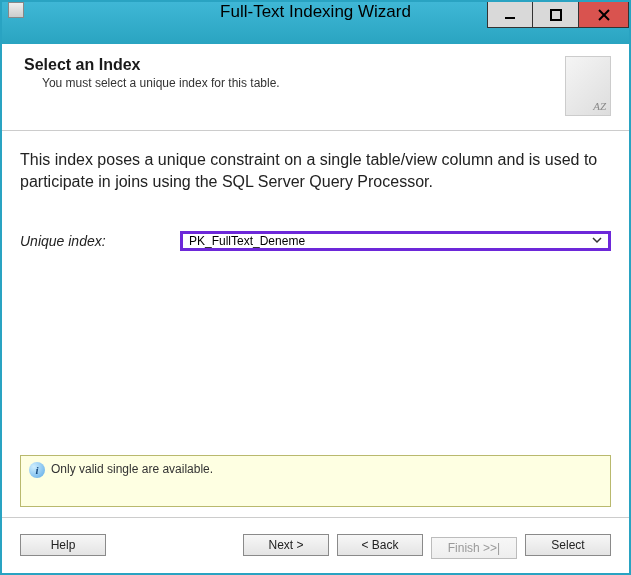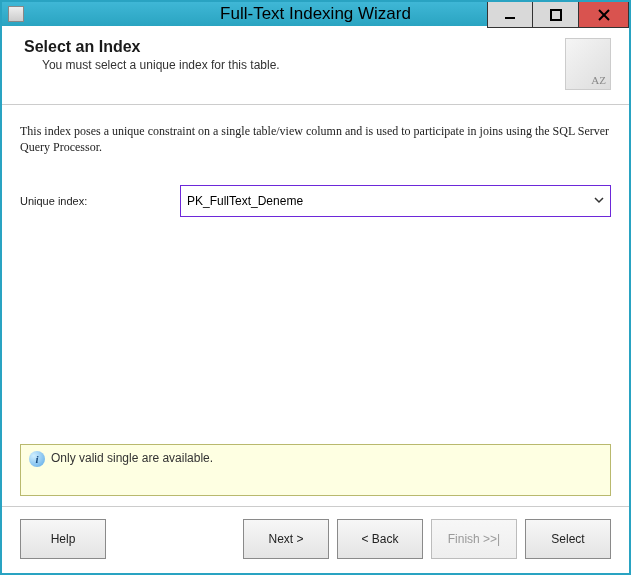--- a/index.html
+++ b/index.html
@@ -14,24 +14,23 @@
   }
   .window {
     width: 631px;
     height: 575px;
     border: 2px solid #29a3c2;
     background: #fff;
     display: flex;
     flex-direction: column;
   }
   .titlebar {
-    height: 24px;
+    height: 42px;
     background: linear-gradient(#3fb7d6, #2aa4c1);
     display: flex;
-    align-items: center;
     position: relative;
   }
   .titlebar-icon {
     width: 16px;
     height: 16px;
     margin-left: 6px;
     background: linear-gradient(#eee,#ccc);
     border: 1px solid #888;
   }
   .titlebar-title {
@@ -75,61 +74,62 @@
     font-size: 16px;
     font-weight: bold;
     color: #1a1a1a;
   }
   .header-sub {
     margin: 2px 0 12px 18px;
     font-size: 12px;
     color: #333;
   }
   .header-graphic {
-    width: 46px; height: 52px;
+    width: 46px; height: 60px;
     background: linear-gradient(135deg,#f5f5f5,#ddd);
     border: 1px solid #ccc;
     position: relative;
     margin-left: 10px;
     display: flex;
     align-items: flex-end;
     justify-content: flex-end;
     font-size: 11px;
     color: #888;
     padding: 3px 4px;
+    font-style: italic;
     font-family: Georgia, serif;
   }
 
   .body {
     flex: 1;
     padding: 18px 18px 10px 18px;
     display: flex;
     flex-direction: column;
   }
   .desc {
-    font-size: 12px;
+    font-size: 16px;
     color: #222;
     line-height: 1.35;
-    margin-bottom: 30px;
-    font-family: Liberation Serif, serif;
+    margin-bottom: 39px;
   }
   .field-row {
     display: flex;
     align-items: center;
     margin-bottom: 10px;
   }
   .field-label {
     width: 160px;
-    font-size: 11px;
+    font-size: 14px;
     color: #222;
+    font-style: italic;
   }
   .combo {
     flex: 1;
-    height: 32px;
-    border: 1px solid #6d28d9;
+    height: 20px;
+    border: 3px solid #6d28d9;
     background: #fff;
     display: flex;
     align-items: center;
     padding: 0 6px;
     position: relative;
     font-size: 12px;
   }
   .combo-caret {
     margin-left: auto;
     font-size: 12px;
@@ -166,33 +166,34 @@
   .footer {
     border-top: 1px solid #ccc;
     padding: 12px 18px 14px 18px;
     display: flex;
     align-items: center;
     gap: 8px;
   }
   .footer .gap { flex: 1; }
   button.wiz {
     min-width: 86px;
-    height: 40px;
+    height: 22px;
     border: 1px solid #8a8a8a;
     background: linear-gradient(#f7f7f7,#e4e4e4);
     font-family: inherit;
     font-size: 12px;
     color: #222;
     padding: 0 10px;
     cursor: default;
   }
   button.wiz:disabled {
     color: #9a9a9a;
     border-color: #bcbcbc;
     background: linear-gradient(#f7f7f7,#eee);
+    margin-top: 7px;
   }
 </style>
 </head>
 <body>
 
 <div class="window">
 
   <div class="titlebar">
     <div class="titlebar-icon"></div>
     <div class="titlebar-title">Full-Text Indexing Wizard</div>

